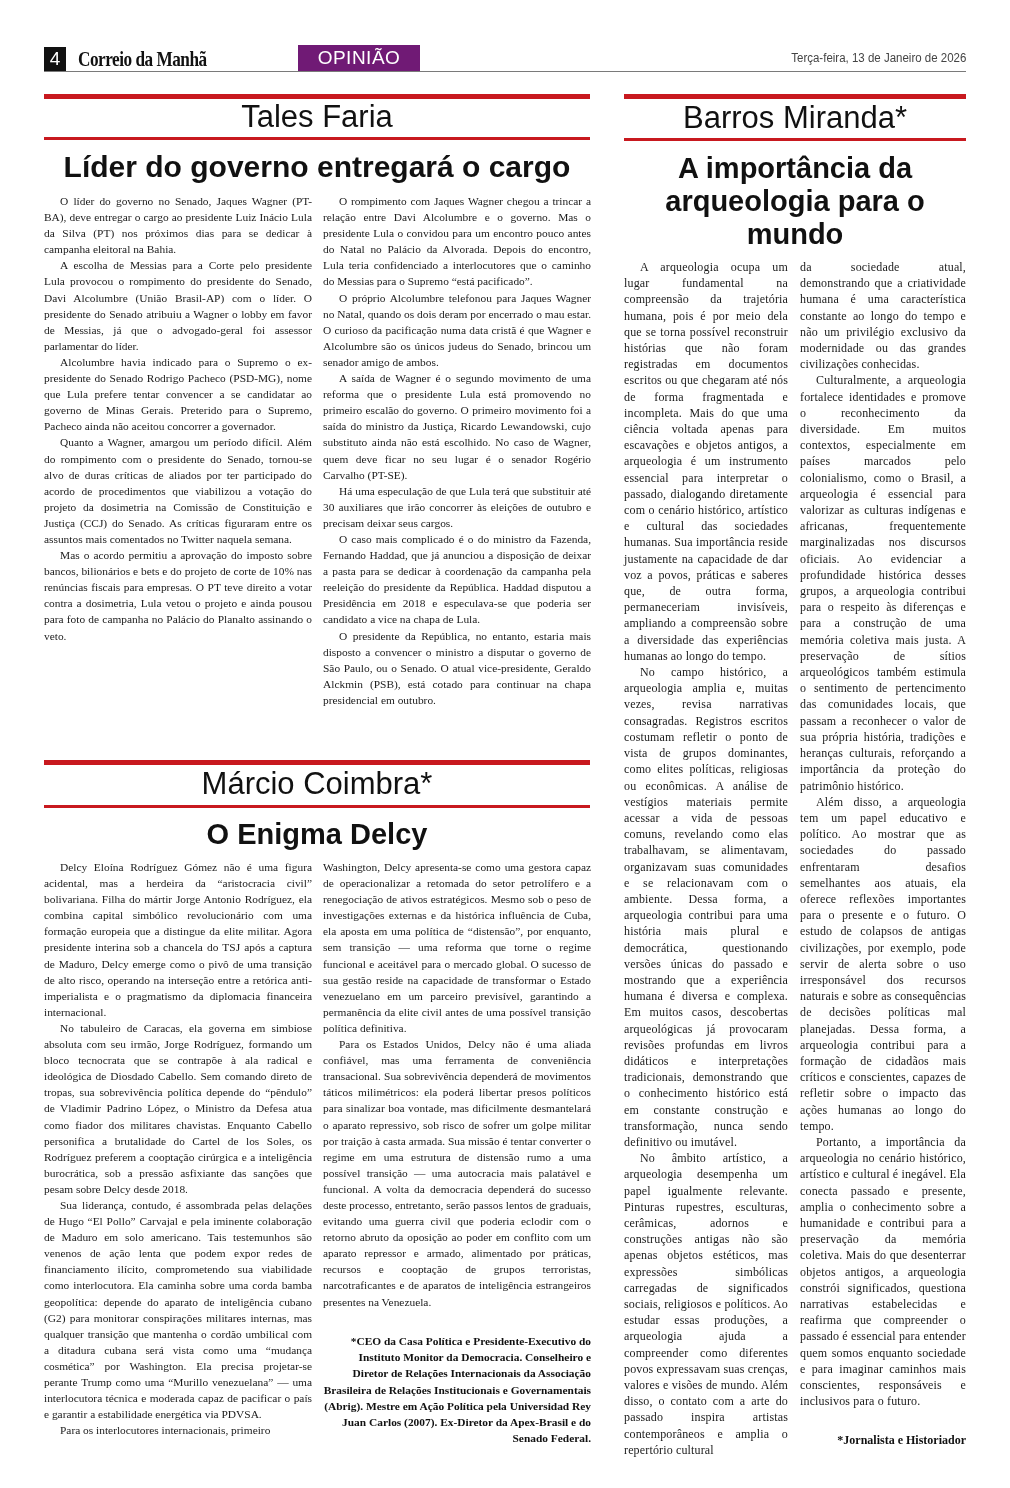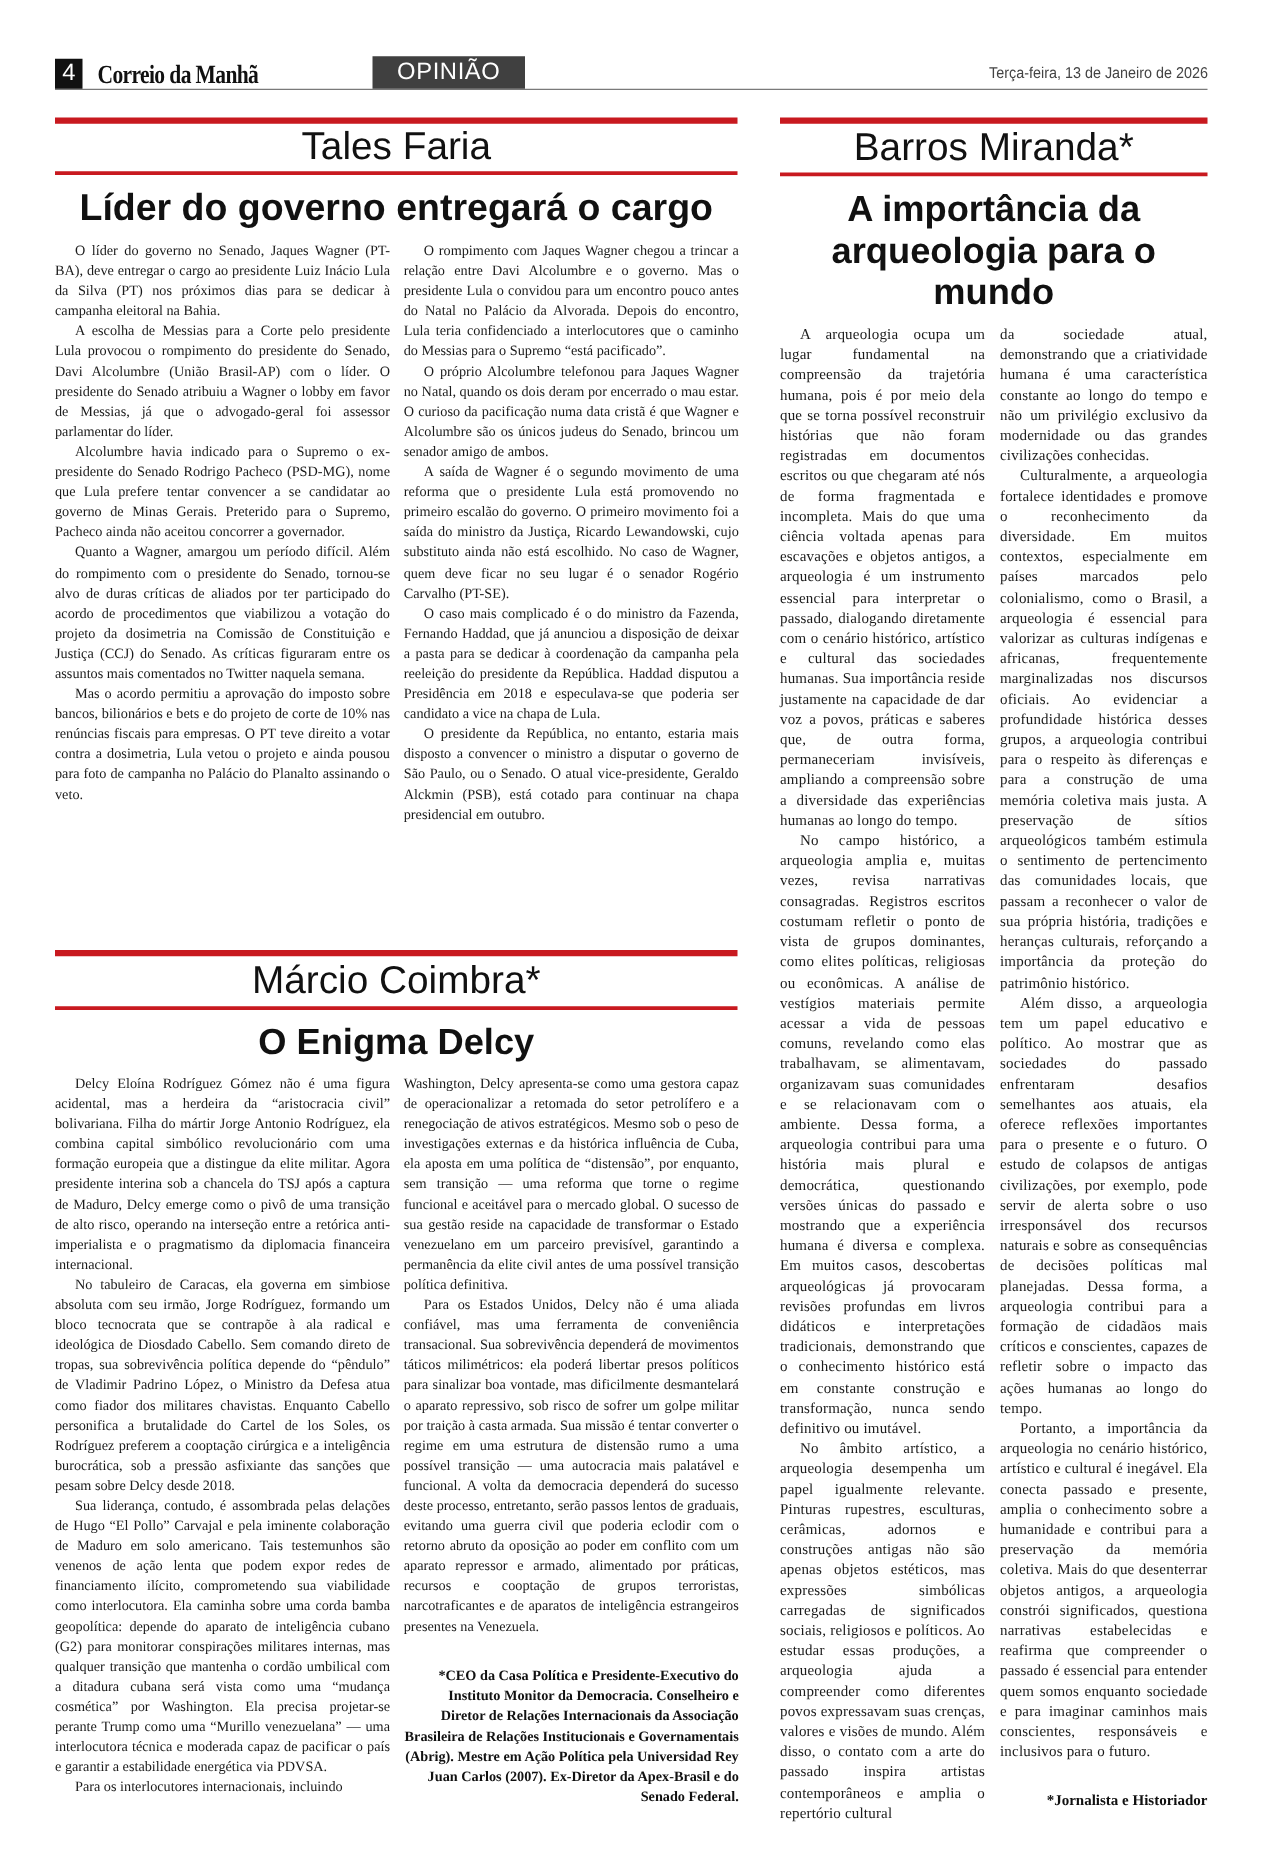--- a/index.html
+++ b/index.html
@@ -5,21 +5,21 @@
     * { box-sizing: border-box; margin: 0; padding: 0; }
     html, body { width: 1010px; height: 1488px; background: #ffffff; overflow: hidden; }
     body { position: relative; font-family: "Liberation Serif", serif; color: #1a1a1a; }
 
     
     .masthead { position: absolute; left: 44px; top: 45px; width: 922px; height: 27px; border-bottom: 1px solid #7a7a7a; }
     .page-num { position: absolute; left: 0; top: 2px; width: 22px; height: 24px; background: #111; color: #fff;
       font-family: "Liberation Sans", sans-serif; font-size: 19px; line-height: 24px; text-align: center; }
     .paper-name { position: absolute; left: 34px; top: 1px; font-family: "Liberation Serif", serif; font-size: 21px;
       font-weight: bold; letter-spacing: -0.6px; transform: scaleX(0.82); transform-origin: left center; line-height: 26px; color: #111; }
-    .section-tag { position: absolute; left: 254px; top: 0px; width: 122px; height: 26px; background: #404040; color: #fff;
+    .section-tag { position: absolute; left: 254px; top: 0px; width: 122px; height: 26px; background: #701a75; color: #fff;
       font-family: "Liberation Sans", sans-serif; font-size: 19px; line-height: 26px; text-align: center; letter-spacing: 0.5px; }
     .page-date { position: absolute; right: 0; top: 6px; font-family: "Liberation Sans", sans-serif; font-size: 12.5px; color: #444;
       transform: scaleX(0.92); transform-origin: right center; }
 
     
     .rule-thick { position: absolute; height: 5px; background: #c8191f; }
     .rule-thin { position: absolute; height: 3px; background: #c8191f; }
     .author { position: absolute; text-align: center; font-family: "Liberation Sans", sans-serif; font-size: 31px; color: #111; line-height: 36px; }
     .headline { position: absolute; text-align: center; font-family: "Liberation Sans", sans-serif; font-size: 29px; color: #111; font-weight: bold; line-height: 35px; }
 
@@ -49,36 +49,37 @@
     <p>O líder do governo no Senado, Jaques Wagner (PT-BA), deve entregar o cargo ao presidente Luiz Inácio Lula da Silva (PT) nos próximos dias para se dedicar à campanha eleitoral na Bahia.</p>
     <p>A escolha de Messias para a Corte pelo presidente Lula provocou o rompimento do presidente do Senado, Davi Alcolumbre (União Brasil-AP) com o líder. O presidente do Senado atribuiu a Wagner o lobby em favor de Messias, já que o advogado-geral foi assessor parlamentar do líder.</p>
     <p>Alcolumbre havia indicado para o Supremo o ex-presidente do Senado Rodrigo Pacheco (PSD-MG), nome que Lula prefere tentar convencer a se candidatar ao governo de Minas Gerais. Preterido para o Supremo, Pacheco ainda não aceitou concorrer a governador.</p>
     <p>Quanto a Wagner, amargou um período difícil. Além do rompimento com o presidente do Senado, tornou-se alvo de duras críticas de aliados por ter participado do acordo de procedimentos que viabilizou a votação do projeto da dosimetria na Comissão de Constituição e Justiça (CCJ) do Senado. As críticas figuraram entre os assuntos mais comentados no Twitter naquela semana.</p>
     <p>Mas o acordo permitiu a aprovação do imposto sobre bancos, bilionários e bets e do projeto de corte de 10% nas renúncias fiscais para empresas. O PT teve direito a votar contra a dosimetria, Lula vetou o projeto e ainda pousou para foto de campanha no Palácio do Planalto assinando o veto.</p>
   </div>
   <div class="col" style="left:323px; top:193px; width:268px;">
     <p>O rompimento com Jaques Wagner chegou a trincar a relação entre Davi Alcolumbre e o governo. Mas o presidente Lula o convidou para um encontro pouco antes do Natal no Palácio da Alvorada. Depois do encontro, Lula teria confidenciado a interlocutores que o caminho do Messias para o Supremo “está pacificado”.</p>
     <p>O próprio Alcolumbre telefonou para Jaques Wagner no Natal, quando os dois deram por encerrado o mau estar. O curioso da pacificação numa data cristã é que Wagner e Alcolumbre são os únicos judeus do Senado, brincou um senador amigo de ambos.</p>
     <p>A saída de Wagner é o segundo movimento de uma reforma que o presidente Lula está promovendo no primeiro escalão do governo. O primeiro movimento foi a saída do ministro da Justiça, Ricardo Lewandowski, cujo substituto ainda não está escolhido. No caso de Wagner, quem deve ficar no seu lugar é o senador Rogério Carvalho (PT-SE).</p>
+    <p>Há uma especulação de que Lula terá que substituir até 30 auxiliares que irão concorrer às eleições de outubro e precisam deixar seus cargos.</p>
     <p>O caso mais complicado é o do ministro da Fazenda, Fernando Haddad, que já anunciou a disposição de deixar a pasta para se dedicar à coordenação da campanha pela reeleição do presidente da República. Haddad disputou a Presidência em 2018 e especulava-se que poderia ser candidato a vice na chapa de Lula.</p>
     <p>O presidente da República, no entanto, estaria mais disposto a convencer o ministro a disputar o governo de São Paulo, ou o Senado. O atual vice-presidente, Geraldo Alckmin (PSB), está cotado para continuar na chapa presidencial em outubro.</p>
   </div>
 </div>
 
 <div>
   <div class="rule-thick" style="left:44px; top:760px; width:546px;"></div>
   <div class="author" style="left:44px; top:766px; width:546px;">Márcio Coimbra*</div>
   <div class="rule-thin" style="left:44px; top:805px; width:546px;"></div>
   <h1 class="headline" style="left:44px; top:817px; width:546px;">O Enigma Delcy</h1>
 
   <div class="col" style="left:44px; top:859px; width:268px;">
     <p>Delcy Eloína Rodríguez Gómez não é uma figura acidental, mas a herdeira da “aristocracia civil” bolivariana. Filha do mártir Jorge Antonio Rodríguez, ela combina capital simbólico revolucionário com uma formação europeia que a distingue da elite militar. Agora presidente interina sob a chancela do TSJ após a captura de Maduro, Delcy emerge como o pivô de uma transição de alto risco, operando na interseção entre a retórica anti-imperialista e o pragmatismo da diplomacia financeira internacional.</p>
     <p>No tabuleiro de Caracas, ela governa em simbiose absoluta com seu irmão, Jorge Rodríguez, formando um bloco tecnocrata que se contrapõe à ala radical e ideológica de Diosdado Cabello. Sem comando direto de tropas, sua sobrevivência política depende do “pêndulo” de Vladimir Padrino López, o Ministro da Defesa atua como fiador dos militares chavistas. Enquanto Cabello personifica a brutalidade do Cartel de los Soles, os Rodríguez preferem a cooptação cirúrgica e a inteligência burocrática, sob a pressão asfixiante das sanções que pesam sobre Delcy desde 2018.</p>
     <p>Sua liderança, contudo, é assombrada pelas delações de Hugo “El Pollo” Carvajal e pela iminente colaboração de Maduro em solo americano. Tais testemunhos são venenos de ação lenta que podem expor redes de financiamento ilícito, comprometendo sua viabilidade como interlocutora. Ela caminha sobre uma corda bamba geopolítica: depende do aparato de inteligência cubano (G2) para monitorar conspirações militares internas, mas qualquer transição que mantenha o cordão umbilical com a ditadura cubana será vista como uma “mudança cosmética” por Washington. Ela precisa projetar-se perante Trump como uma “Murillo venezuelana” — uma interlocutora técnica e moderada capaz de pacificar o país e garantir a estabilidade energética via PDVSA.</p>
-    <p>Para os interlocutores internacionais, incluindo</p>
+    <p>Para os interlocutores internacionais, primeiro</p>
   </div>
   <div class="col" style="left:323px; top:859px; width:268px;">
     <p style="text-indent:0">Washington, Delcy apresenta-se como uma gestora capaz de operacionalizar a retomada do setor petrolífero e a renegociação de ativos estratégicos. Mesmo sob o peso de investigações externas e da histórica influência de Cuba, ela aposta em uma política de “distensão”, por enquanto, sem transição — uma reforma que torne o regime funcional e aceitável para o mercado global. O sucesso de sua gestão reside na capacidade de transformar o Estado venezuelano em um parceiro previsível, garantindo a permanência da elite civil antes de uma possível transição política definitiva.</p>
     <p>Para os Estados Unidos, Delcy não é uma aliada confiável, mas uma ferramenta de conveniência transacional. Sua sobrevivência dependerá de movimentos táticos milimétricos: ela poderá libertar presos políticos para sinalizar boa vontade, mas dificilmente desmantelará o aparato repressivo, sob risco de sofrer um golpe militar por traição à casta armada. Sua missão é tentar converter o regime em uma estrutura de distensão rumo a uma possível transição — uma autocracia mais palatável e funcional. A volta da democracia dependerá do sucesso deste processo, entretanto, serão passos lentos de graduais, evitando uma guerra civil que poderia eclodir com o retorno abruto da oposição ao poder em conflito com um aparato repressor e armado, alimentado por práticas, recursos e cooptação de grupos terroristas, narcotraficantes e de aparatos de inteligência estrangeiros presentes na Venezuela.</p>
   </div>
   <div class="footnote" style="left:323px; top:1333px; width:268px;">*CEO da Casa Política e Presidente-Executivo do Instituto Monitor da Democracia. Conselheiro e Diretor de Relações Internacionais da Associação Brasileira de Relações Institucionais e Governamentais (Abrig). Mestre em Ação Política pela Universidad Rey Juan Carlos (2007). Ex-Diretor da Apex-Brasil e do Senado Federal.</div>
 </div>
 
 <div>
   <div class="rule-thick" style="left:624px; top:94px; width:342px;"></div>

